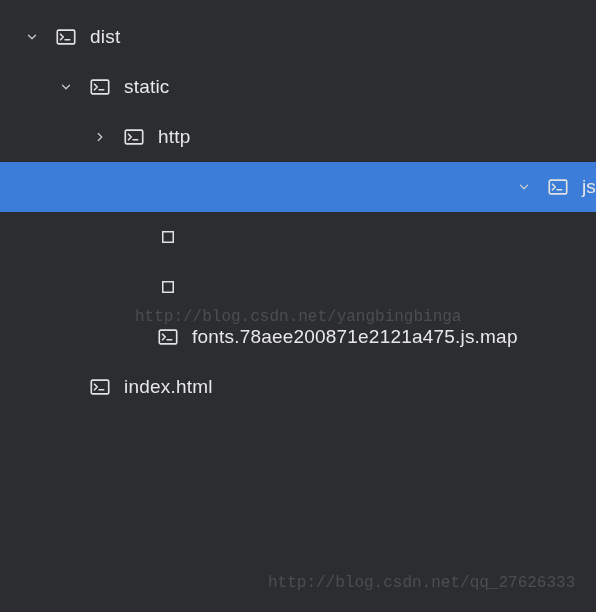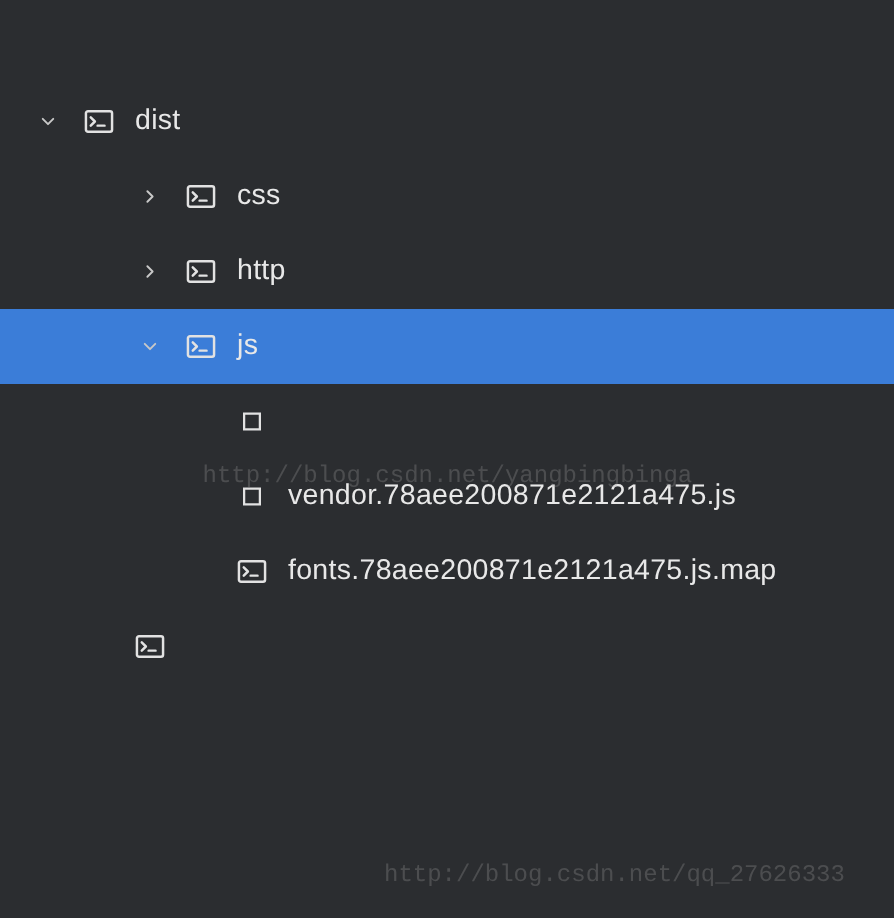--- a/index.html
+++ b/index.html
@@ -6,31 +6,32 @@
     body {
       background: #2b2d30;
       color: #d4d4d4;
       font-family: -apple-system, BlinkMacSystemFont, "Segoe UI", sans-serif;
       font-size: 19px;
       width: 596px;
       height: 612px;
       overflow: hidden;
       position: relative;
     }
-    .tree { padding-top: 12px; margin-top: 44px; }
+    .tree { padding-top: 12px; }
     .row {
       display: flex;
       align-items: center;
       height: 50px;
       white-space: nowrap;
       cursor: pointer;
     }
     .row.selected {
       background: #3a7bd5;
       background: #3b7dd8;
+      justify-content: flex-end;
     }
     .indent { flex-shrink: 0; }
     .chevron {
       width: 24px;
       display: inline-flex;
       align-items: center;
       justify-content: center;
       flex-shrink: 0;
     }
     .chevron svg { display: block; }
@@ -49,21 +50,21 @@
     }
     .watermark {
       position: absolute;
       color: rgba(160,160,160,0.28);
       font-size: 16px;
       font-family: "Courier New", monospace;
       pointer-events: none;
       text-align: right;
     }
     .wm1 { top: 308px; left: 135px; }
-    .wm2 { top: 574px; left: 256px; }
+    .wm2 { top: 574px; left: 268px; }
   </style>
 </head>
 <body>
 
 <div class="tree" id="tree-root">
     <div class="row">
       <span class="indent" style="width: 20px;"></span>
       <span class="chevron">
         <svg width="14" height="14" viewBox="0 0 24 24" style="transform:rotate(0deg)">
           <path d="M6 9l6 6 6-6" stroke="#c8c8c8" stroke-width="2.2" fill="none" stroke-linecap="round" stroke-linejoin="round"></path>
@@ -73,35 +74,35 @@
       <span class="icon">
         <svg width="22" height="22" viewBox="0 0 24 24">
           <rect x="2.5" y="4.5" width="19" height="15" rx="1.5" fill="none" stroke="#e2e2e2" stroke-width="1.8"></rect>
           <path d="M6 9l3 3-3 3" stroke="#e2e2e2" stroke-width="1.8" fill="none" stroke-linecap="round" stroke-linejoin="round"></path>
           <line x1="11" y1="15" x2="16" y2="15" stroke="#e2e2e2" stroke-width="1.8" stroke-linecap="round"></line>
         </svg>
       </span>
       <span class="label">dist</span>
     </div>
     <div class="row">
-      <span class="indent" style="width: 88px;"></span>
+      <span class="indent" style="width: 54px;"></span>
       <span class="chevron">
-        <svg width="14" height="14" viewBox="0 0 24 24" style="transform:rotate(-90deg)">
+        <svg width="14" height="14" viewBox="0 0 24 24" style="transform:rotate(0deg)">
           <path d="M6 9l6 6 6-6" stroke="#c8c8c8" stroke-width="2.2" fill="none" stroke-linecap="round" stroke-linejoin="round"></path>
         </svg>
       </span>
       <span style="width: 10px; flex-shrink: 0;"></span>
       <span class="icon">
         <svg width="22" height="22" viewBox="0 0 24 24">
           <rect x="2.5" y="4.5" width="19" height="15" rx="1.5" fill="none" stroke="#e2e2e2" stroke-width="1.8"></rect>
           <path d="M6 9l3 3-3 3" stroke="#e2e2e2" stroke-width="1.8" fill="none" stroke-linecap="round" stroke-linejoin="round"></path>
           <line x1="11" y1="15" x2="16" y2="15" stroke="#e2e2e2" stroke-width="1.8" stroke-linecap="round"></line>
         </svg>
       </span>
-      <span class="label">css</span>
+      <span class="label">static</span>
     </div>
     <div class="row">
       <span class="indent" style="width: 88px;"></span>
       <span class="chevron">
         <svg width="14" height="14" viewBox="0 0 24 24" style="transform:rotate(-90deg)">
           <path d="M6 9l6 6 6-6" stroke="#c8c8c8" stroke-width="2.2" fill="none" stroke-linecap="round" stroke-linejoin="round"></path>
         </svg>
       </span>
       <span style="width: 10px; flex-shrink: 0;"></span>
       <span class="icon">
@@ -142,21 +143,20 @@
     </div>
     <div class="row">
       <span class="indent" style="width: 122px;"></span>
       <span class="chevron"></span>
       <span style="width: 10px; flex-shrink: 0;"></span>
       <span class="icon">
         <svg width="18" height="18" viewBox="0 0 24 24">
           <rect x="5" y="5" width="14" height="14" fill="none" stroke="#e2e2e2" stroke-width="2"></rect>
         </svg>
       </span>
-      <span class="label">vendor.78aee200871e2121a475.js</span>
     </div>
     <div class="row">
       <span class="indent" style="width: 122px;"></span>
       <span class="chevron"></span>
       <span style="width: 10px; flex-shrink: 0;"></span>
       <span class="icon">
         <svg width="22" height="22" viewBox="0 0 24 24">
           <rect x="2.5" y="4.5" width="19" height="15" rx="1.5" fill="none" stroke="#e2e2e2" stroke-width="1.8"></rect>
           <path d="M6 9l3 3-3 3" stroke="#e2e2e2" stroke-width="1.8" fill="none" stroke-linecap="round" stroke-linejoin="round"></path>
           <line x1="11" y1="15" x2="16" y2="15" stroke="#e2e2e2" stroke-width="1.8" stroke-linecap="round"></line>
@@ -168,17 +168,18 @@
       <span class="indent" style="width: 54px;"></span>
       <span class="chevron"></span>
       <span style="width: 10px; flex-shrink: 0;"></span>
       <span class="icon">
         <svg width="22" height="22" viewBox="0 0 24 24">
           <rect x="2.5" y="4.5" width="19" height="15" rx="1.5" fill="none" stroke="#e2e2e2" stroke-width="1.8"></rect>
           <path d="M6 9l3 3-3 3" stroke="#e2e2e2" stroke-width="1.8" fill="none" stroke-linecap="round" stroke-linejoin="round"></path>
           <line x1="11" y1="15" x2="16" y2="15" stroke="#e2e2e2" stroke-width="1.8" stroke-linecap="round"></line>
         </svg>
       </span>
+      <span class="label">index.html</span>
     </div>
   </div>
 
 <div class="watermark wm1">http://blog.csdn.net/yangbingbinga</div>
 <div class="watermark wm2">http://blog.csdn.net/qq_27626333</div>
 
 </body></html>

